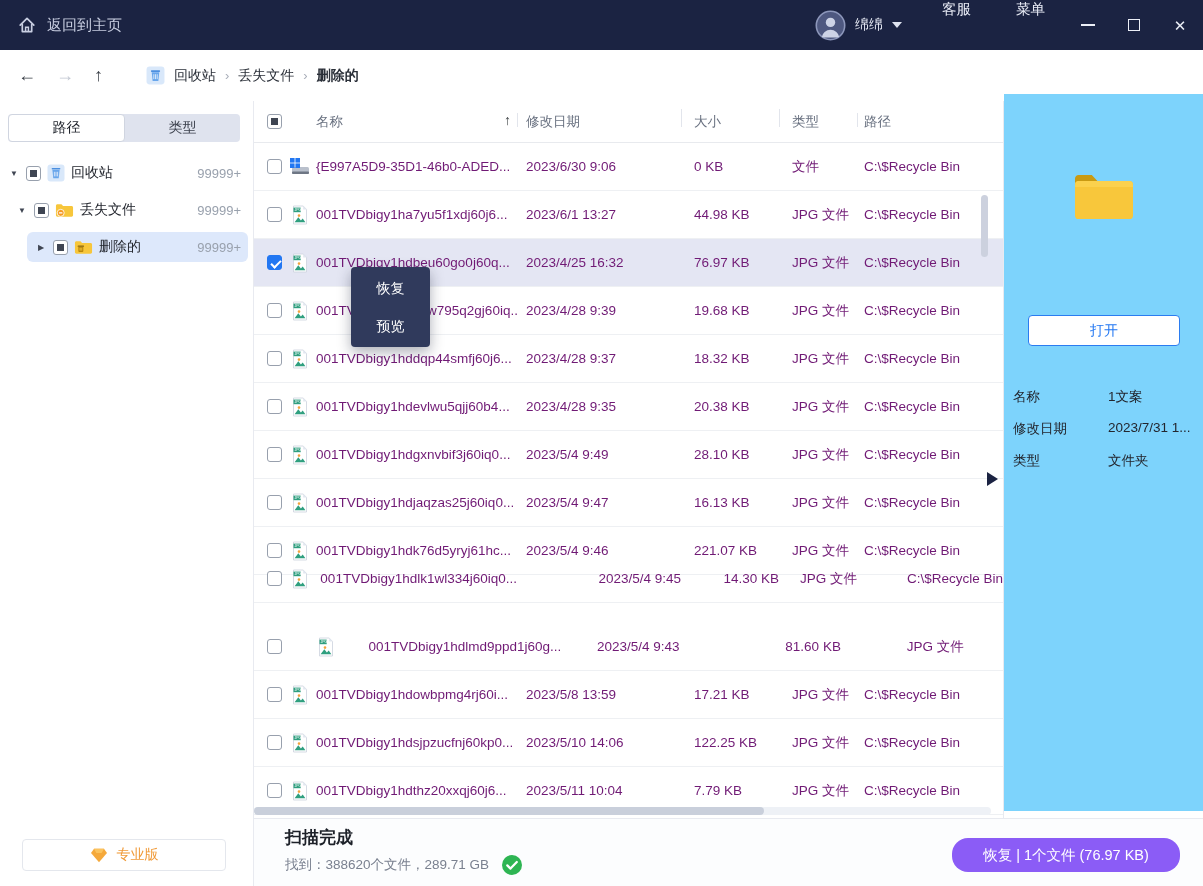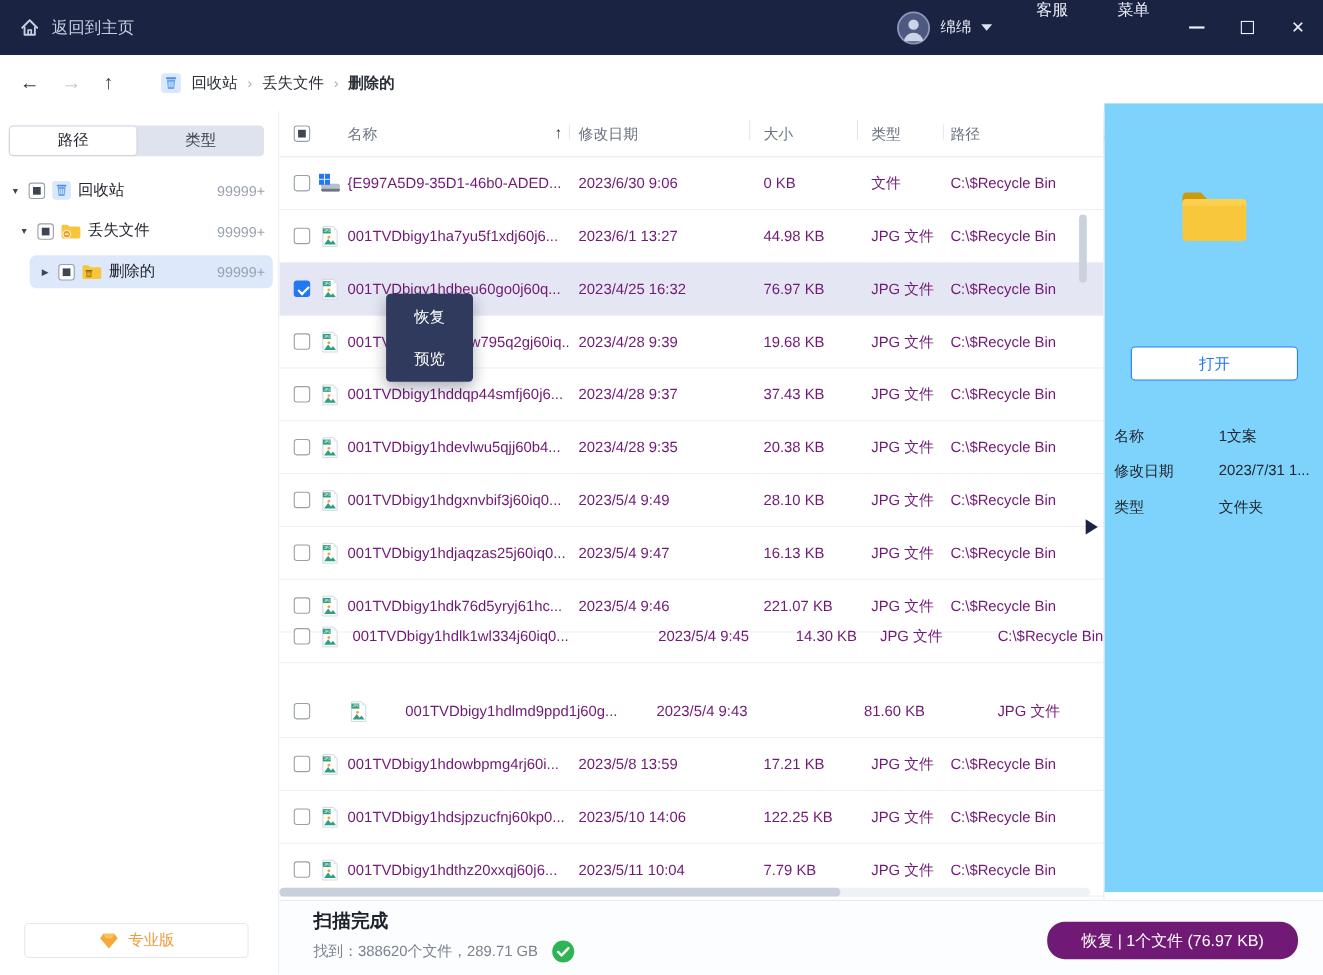--- a/index.html
+++ b/index.html
@@ -96,21 +96,21 @@
   .pv-field { position:absolute; left:0; right:0; height:20px; font-size:13.5px; }
   .pv-label { position:absolute; left:9px; color:#23262e; }
   .pv-value { position:absolute; left:104px; color:#23262e; }
   .collapse-arrow { position:absolute; left:987px; top:472px; width:0; height:0;
     border-top:7px solid transparent; border-bottom:7px solid transparent; border-left:11px solid #1b2342; }
   
   .statusbar { position:absolute; left:254px; top:818px; width:949px; height:84px;
     background:#fcfdfe; border-top:1px solid #e8eaf0; }
   .scan-title { position:absolute; left:31px; top:7px; font-size:17px; font-weight:bold; color:#1d2129; }
   .scan-sub { position:absolute; left:31px; top:35px; font-size:13.5px; color:#7a8190; display:flex; align-items:center; gap:12px; }
-  .recover-btn { position:absolute; left:698px; top:19px; width:228px; height:34px; background:#701a75;
+  .recover-btn { position:absolute; left:698px; top:19px; width:228px; height:34px; background:#8b5cf6;
     border-radius:16px; color:#fff; font-size:14.5px; display:flex; align-items:center; justify-content:center; }
   .icon { display:inline-flex; align-items:center; justify-content:center; }
 </style>
 </head>
 <body>
 
 <div class="titlebar">
   <div class="tb-home">
     <span class="icon">
       <svg width="20" height="20" viewBox="0 0 20 20">
@@ -378,21 +378,21 @@
             <path d="M3.5 1h9.7l3.3 3.4V19h-13z" fill="#fff" stroke="#ccd2dd" stroke-width="0.8"></path>
             <path d="M13.2 1l3.3 3.4h-3.3z" fill="#e2e7f0"></path>
             <rect x="3.5" y="2.6" width="7.2" height="4.6" fill="#2f9f7f"></rect>
             <text x="4.4" y="6.1" font-size="3.6" fill="#fff" font-family="sans-serif">JPG</text>
             <circle cx="9" cy="10.6" r="1.3" fill="#f2a33c"></circle>
             <path d="M4.6 17.2l3.7-5 2.6 3.3 1.8-2 2.7 3.7z" fill="#2f9f7f"></path>
           </svg>
         </div>
         <div class="c3">001TVDbigy1hddqp44smfj60j6...</div>
         <div class="c4">2023/4/28 9:37</div>
-        <div class="c5">37.43 KB</div>
+        <div class="c5">18.32 KB</div>
         <div class="c6">JPG 文件</div>
         <div class="c7">C:\$Recycle Bin</div>
       </div>
       <div class="row" style="top: 282px;">
         <div class="c1">
           <div class="cb"></div>
         </div>
         <div class="c2 icon">
           <svg width="20" height="20" viewBox="0 0 20 20">
             <path d="M3.5 1h9.7l3.3 3.4V19h-13z" fill="#fff" stroke="#ccd2dd" stroke-width="0.8"></path>

